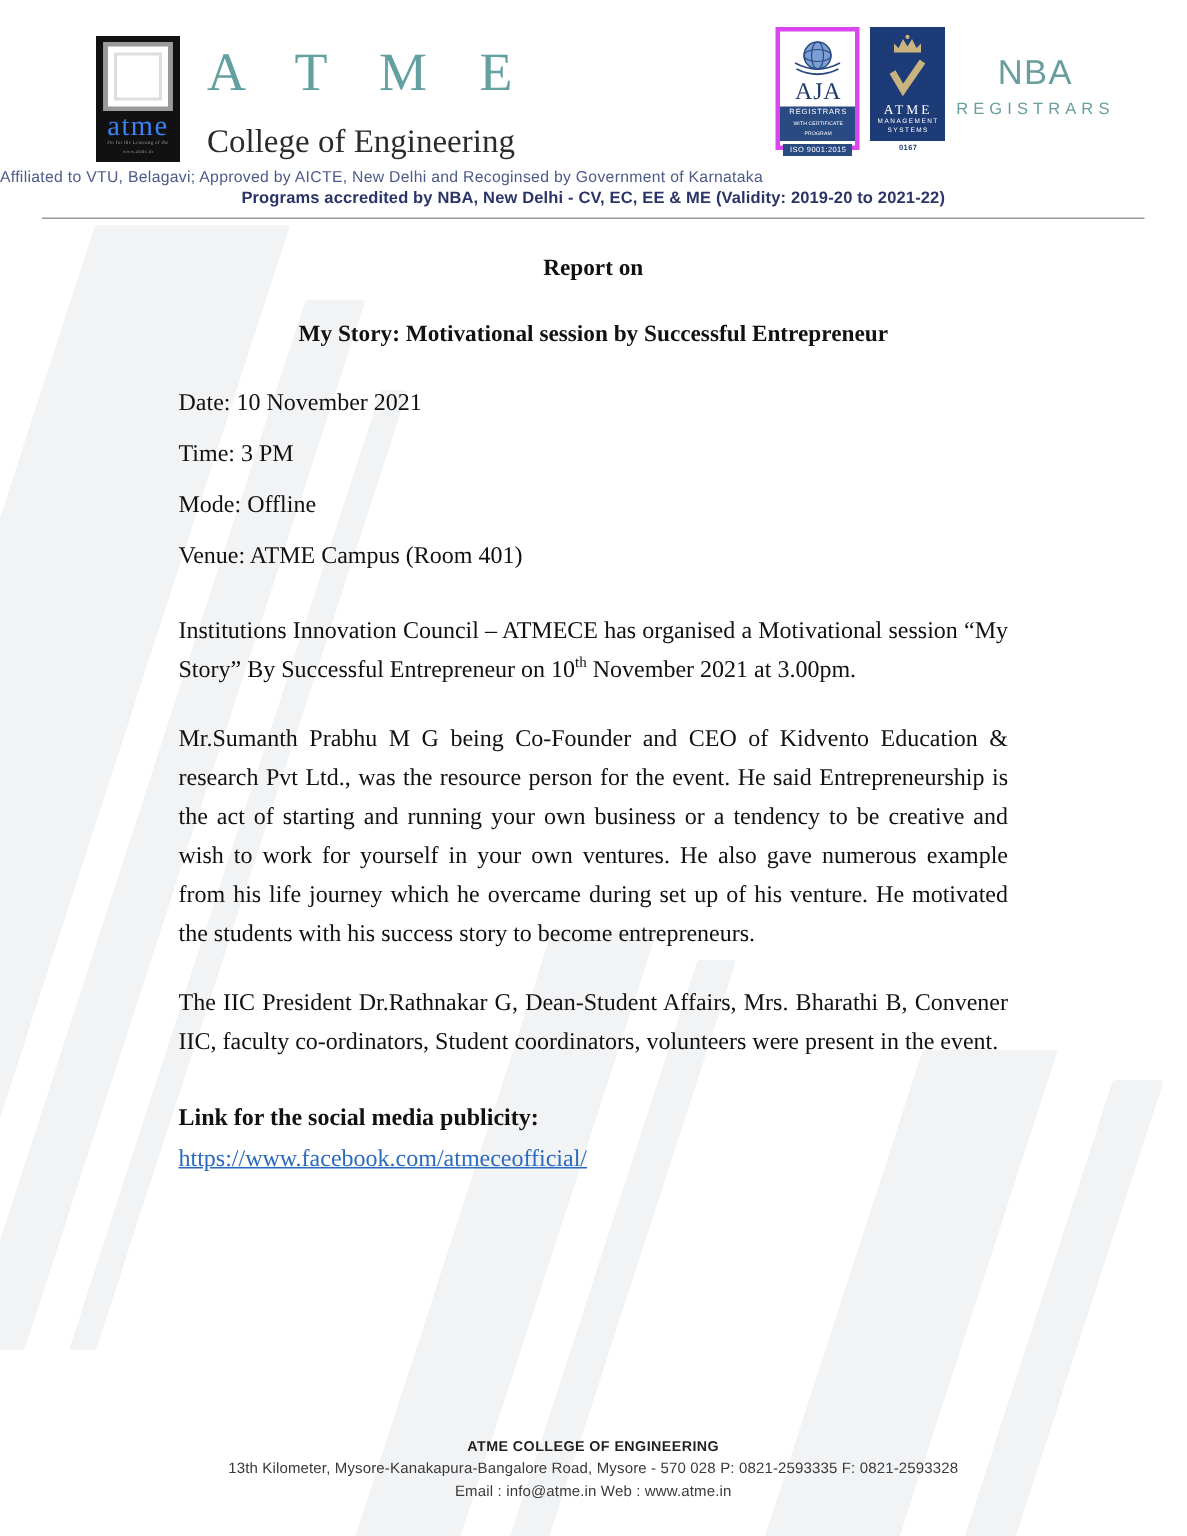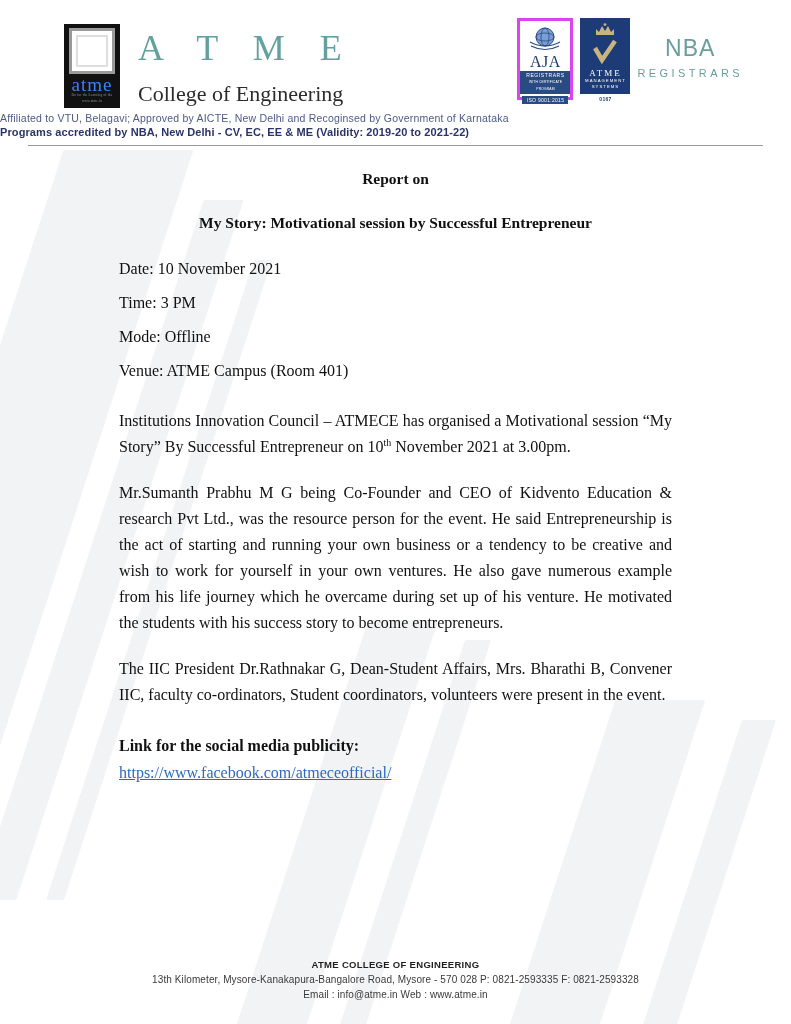--- a/index.html
+++ b/index.html
@@ -243,21 +243,21 @@
     text-align: left;
     color: #4d5a8a;
     font-family: "Liberation Sans", sans-serif;
     font-size: 10.5px;
     letter-spacing: .2px;
   }
   .affil2 {
     position: absolute;
     left: 0; right: 0;
     top: 126px;
-    text-align: left;
+    text-align: center;
     color: #2b3468;
     font-family: "Liberation Sans", sans-serif;
     font-weight: bold;
     font-size: 11px;
     letter-spacing: .1px;
   }
   .header-rule {
     position: absolute;
     left: 28px;
     right: 28px;

